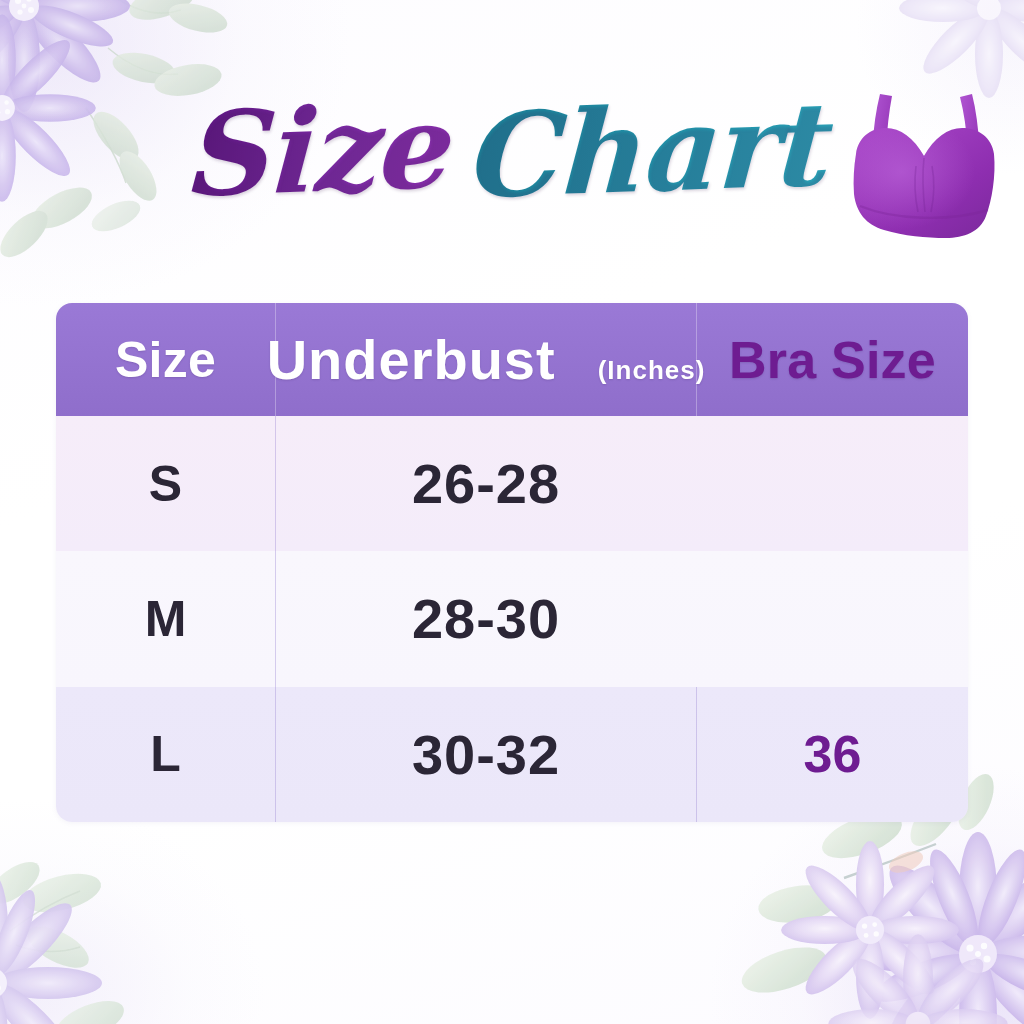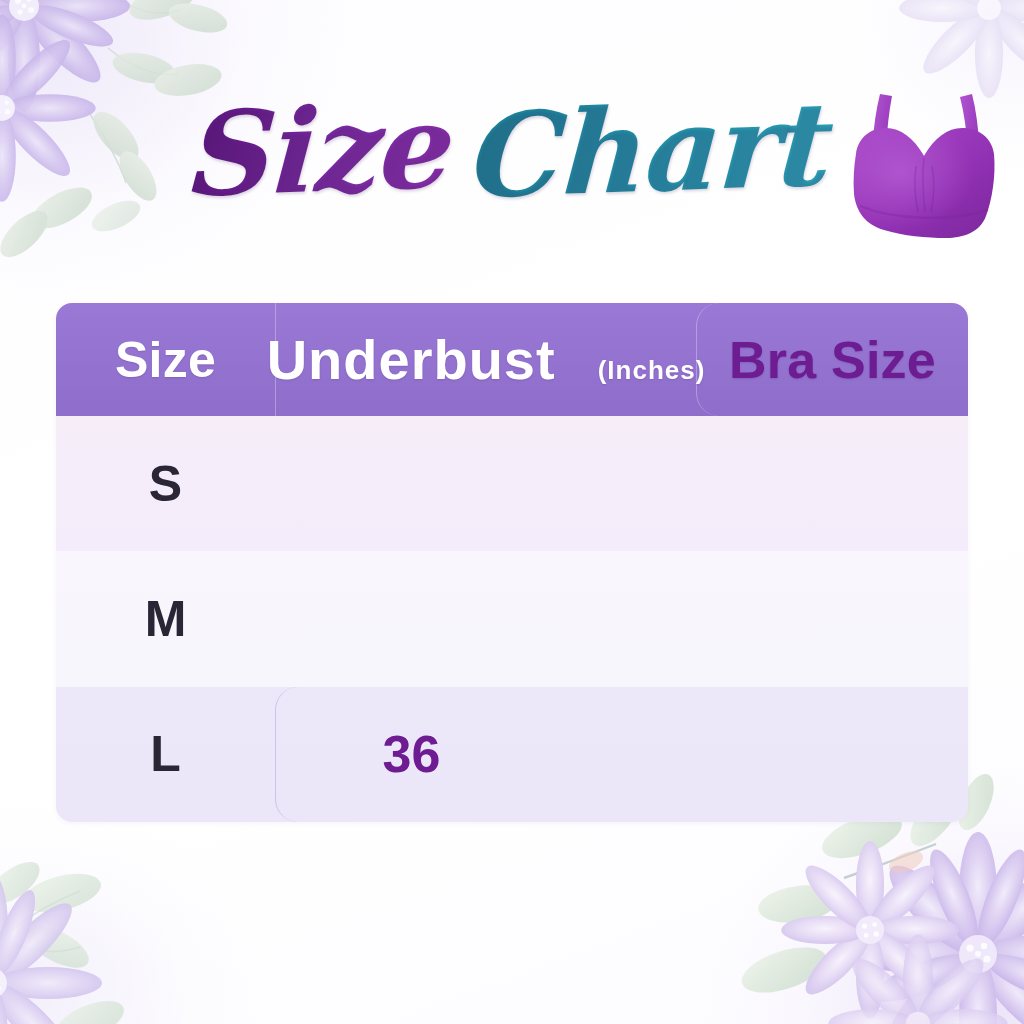--- a/index.html
+++ b/index.html
@@ -140,21 +140,21 @@
     align-items: center;
     justify-content: center;
     box-sizing: border-box;
     color: #2b2636;
     font-weight: bold;
   }
   .cell + .cell { border-left: 1px solid rgba(163,142,214,0.42); }
 
   .c-size  { width: 219px; font-size: 50px; }
   .c-under { width: 421px; font-size: 56px; letter-spacing: 1px; gap: 33px; }
-  .c-bra   { width: 272px; font-size: 52px; color: #6e1c91; border-radius: 23px; }
+  .c-bra   { width: 272px; font-size: 52px; color: #6e1c91; }
 
   .hcell.c-size  { width: 219px; }
   .hcell.c-under { width: 421px; }
   .hcell.c-bra   { width: 272px; }
 </style>
 </head>
 <body>
 
 <div id="canvas">
 
@@ -469,26 +469,29 @@
         <span>Underbust</span>
         <span id="h-unit">(Inches)</span>
       </div>
       <div class="hcell c-bra">
         <span>Bra Size</span>
       </div>
     </div>
 
     <div class="trow r0">
       <div class="cell c-size">S</div>
+      <div class="cell c-under">26-28</div>
     </div>
 
     <div class="trow r1">
       <div class="cell c-size">M</div>
+      <div class="cell c-under">28-30</div>
     </div>
 
     <div class="trow r2">
       <div class="cell c-size">L</div>
+      <div class="cell c-under">30-32</div>
       <div class="cell c-bra">36</div>
     </div>
 
   </div>
 
 </div>
 
 </body></html>

